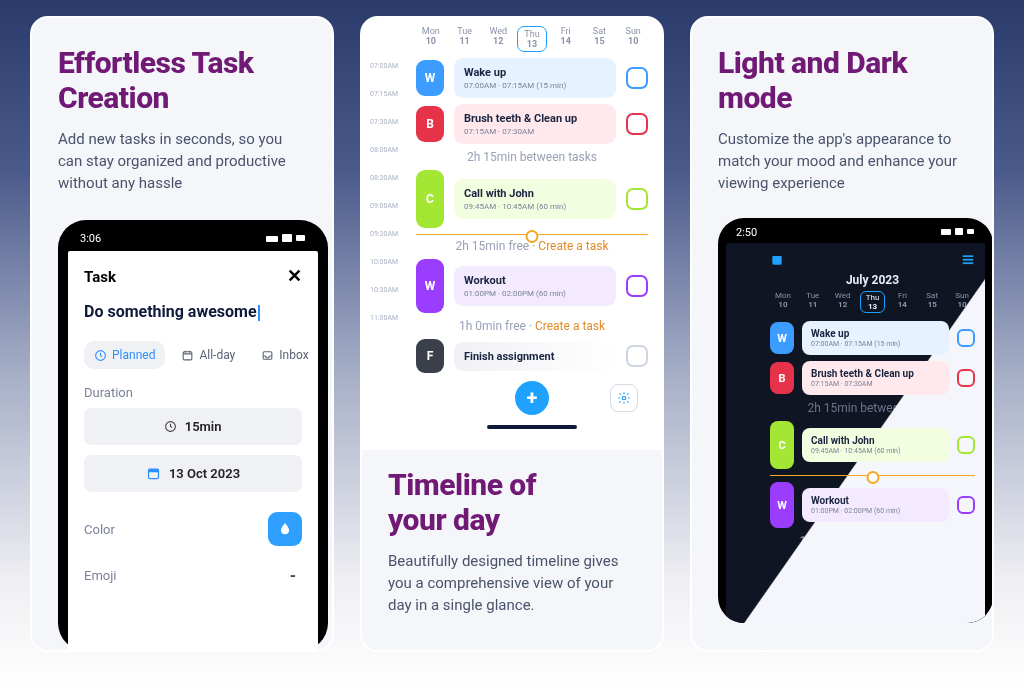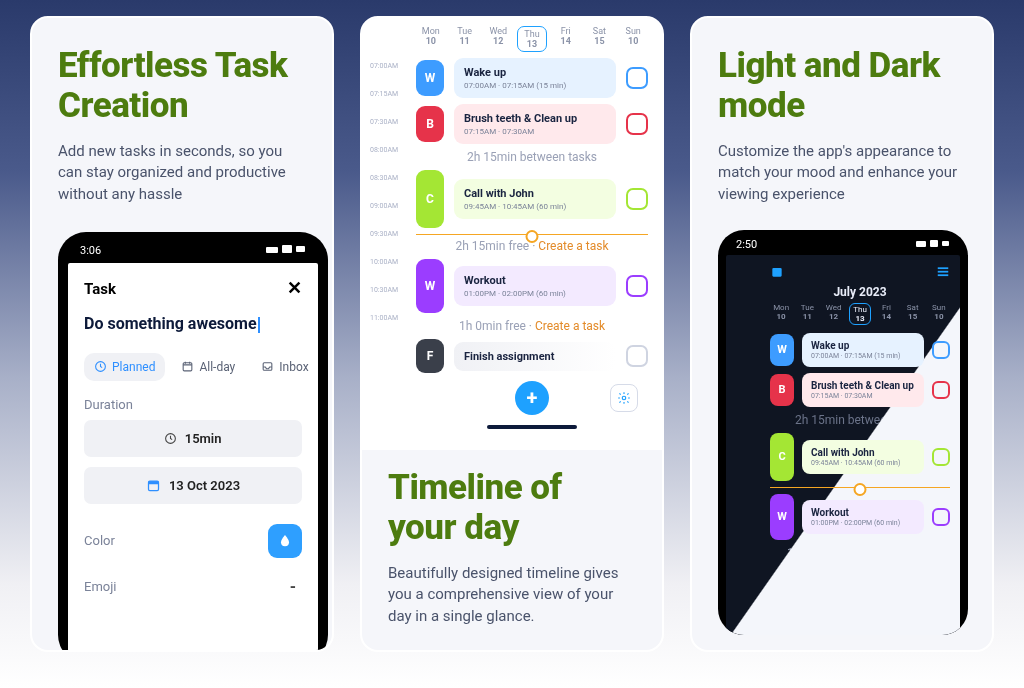--- a/index.html
+++ b/index.html
@@ -6,21 +6,21 @@
   body {
     width: 1024px; height: 688px;
     background: linear-gradient(to bottom, #2a3a6b 0%, #4a5a8b 25%, #a8b0c8 55%, #f0f0f4 85%, #ffffff 100%);
     display: flex; justify-content: center; align-items: flex-start; padding: 16px 30px;
     gap: 26px; overflow: hidden;
   }
   .card {
     flex: 1; background: #f5f6fa; border: 2px solid #fff; border-radius: 18px;
     padding: 28px 26px 0 26px; height: 636px; position: relative; overflow: hidden;
   }
-  .h1 { color: #4d7c0f; font-size: 35px; font-weight: 800; line-height: 1.15; margin-bottom: 14px; letter-spacing: -0.5px;}
+  .h1 { color: #701a75; font-size: 30px; font-weight: 800; line-height: 1.15; margin-bottom: 14px; letter-spacing: -0.5px;}
   .sub { color: #4a536b; font-size: 15px; line-height: 1.45; }
   
   .phone {
     width: 270px; margin: 26px auto 0; background: #000; border-radius: 28px;
     padding: 10px 10px 0 10px; position: relative;
   }
   .notch-bar { display:flex; justify-content:space-between; align-items:center; color:#fff; font-size:11px; padding: 2px 12px 6px;}
   .notch { position:absolute; top:0; left:50%; transform:translateX(-50%); width:100px; height:22px; background:#000; border-radius: 0 0 14px 14px;}
   .screen { background:#fff; border-radius: 2px 2px 0 0; padding: 14px 16px; min-height:400px;}
   .task-hdr { display:flex; justify-content:space-between; align-items:flex-end; font-weight:700; font-size:15px; margin-bottom:16px;}
@@ -55,21 +55,21 @@
   .tcheck{width:22px;height:22px;border:2px solid;border-radius:7px;flex:none;}
   .gap-txt{font-size:12px;color:#9aa1b6;text-align:center;margin:4px 0;}
   .gap-txt .lnk{color:#e38b2a;}
   .orange-line{height:1px;background:#f5a623;margin:4px 0;position:relative;}
   .orange-line::before{content:"";position:absolute;left:50%;top:-4px;width:9px;height:9px;border:2px solid #f5a623;border-radius:50%;background:#fff;transform:translateX(-50%);}
   .fab-row{display:flex;justify-content:center;align-items:center;gap:14px;margin-top:8px;position:relative;}
   .fab{width:34px;height:34px;border-radius:50%;background:#1ea1ff;color:#fff;font-size:20px;font-weight:700;display:flex;align-items:center;justify-content:center;}
   .gear-b{width:28px;height:28px;border:1.5px solid #d6dbe8;border-radius:8px;display:flex;align-items:center;justify-content:center;position:absolute;right:10px;}
   .home-ind{width:90px;height:4px;background:#0d1a3a;border-radius:3px;margin:10px auto 0;}
   
-  .d-phone{width:250px;margin:24px auto 0;background:#000;border-radius:26px;padding:8px 8px 0;position:relative;overflow:hidden;}
+  .d-phone{width:275px;margin:24px auto 0;background:#000;border-radius:26px;padding:8px 8px 0;position:relative;overflow:hidden;}
   .d-screen{background:#0f1522;border-radius:2px 2px 0 0;min-height:380px;position:relative;overflow:hidden;padding:10px 10px 0 44px;}
   .d-screen::before{content:"";position:absolute;inset:0;background:linear-gradient(125deg, transparent 0 54%, #f4f6fb 54.3% 100%);pointer-events:none;}
   .d-top{display:flex;justify-content:space-between;align-items:center;color:#cfd6ea;font-size:10px;}
   .d-month{color:#e8ecf8;font-weight:700;font-size:12px;text-align:center;margin:6px 0 4px;}
   .d-days{display:flex;gap:4px;font-size:8px;color:#8b93a8;justify-content:center;margin-bottom:8px;}
   .d-day{width:26px;text-align:center;}
   .d-day.sel{border:1.5px solid #1ea1ff;border-radius:6px;padding:1px 0;color:#e8ecf8;}
   .d-block{display:flex;align-items:center;gap:8px;margin:6px 0;position:relative;z-index:2;}
   .d-badge{width:24px;border-radius:8px;display:flex;align-items:center;justify-content:center;color:#fff;font-weight:700;font-size:11px;flex:none;}
   .d-body{flex:1;border-radius:8px;padding:7px 9px;}

